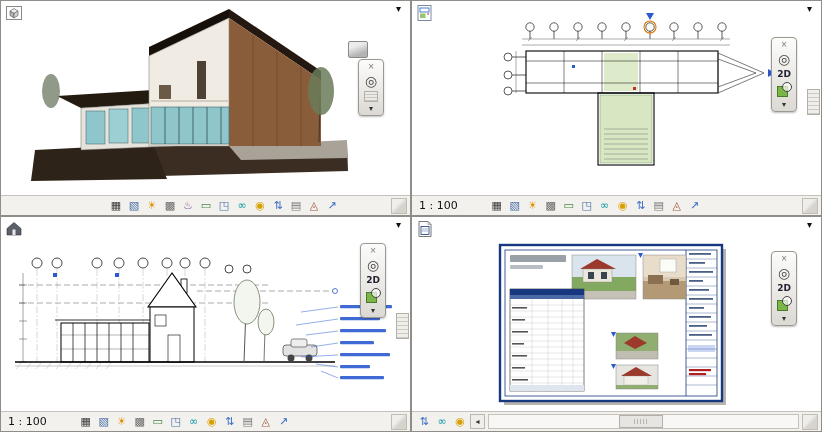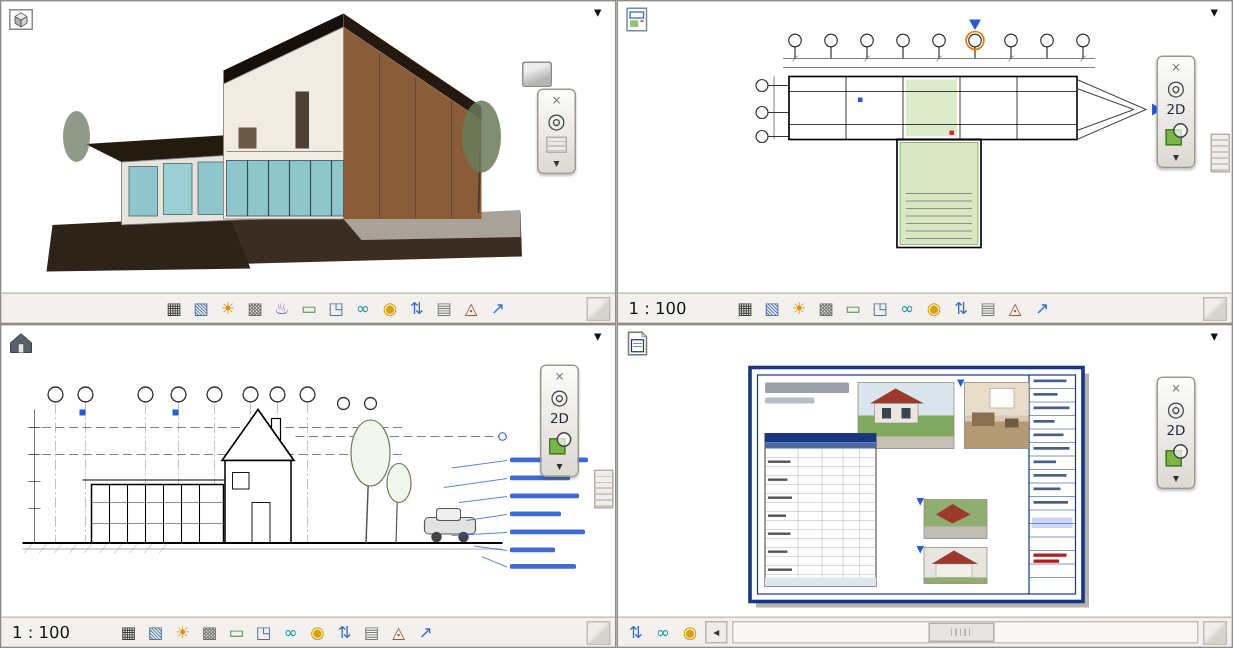--- a/index.html
+++ b/index.html
@@ -17,21 +17,21 @@
   
   .navpill { position:absolute; width:26px; display:flex; flex-direction:column; align-items:center;
              gap:3px; padding:3px 0 2px; background:linear-gradient(#fcfcfb,#dcd9d4);
              border:1px solid #9b9791; border-radius:4px; box-shadow:0 1px 2px rgba(0,0,0,.25); }
   .pill-tl { top:58px; right:26px; }
   .pill-tr { top:36px; right:24px; }
   .pill-bl { top:26px; right:24px; }
   .pill-br { top:34px; right:24px; }
   .nav-close { font-size:8px; line-height:8px; color:#777; }
   .nav-wheel { font-size:14px; line-height:14px; color:#444; }
-  .nav-2d { font-size:9px; line-height:10px; font-weight:normal; color:#223; }
+  .nav-2d { font-size:9px; line-height:10px; font-weight:bold; color:#223; }
   .nav-zoom { width:16px; height:16px; position:relative; }
   .nav-zoom::before { content:""; position:absolute; left:1px; bottom:1px; width:9px; height:9px;
                       background:#7ab648; border:1px solid #4a7a2a; }
   .nav-zoom::after { content:""; position:absolute; right:0; top:0; width:8px; height:8px;
                      border:1.5px solid #444; border-radius:50%; background:rgba(255,255,255,.7); }
   .nav-caret { font-size:8px; line-height:8px; color:#333; }
   .nav-grip { width:14px; height:11px; border:1px solid #b3b0aa;
               background:repeating-linear-gradient(180deg,#eceae6 0 2px,#c9c6c0 2px 3px); }
   .navcube { position:absolute; top:40px; right:42px; width:20px; height:17px;
              background:linear-gradient(160deg,#ececec 30%,#b4b4b4 75%);

